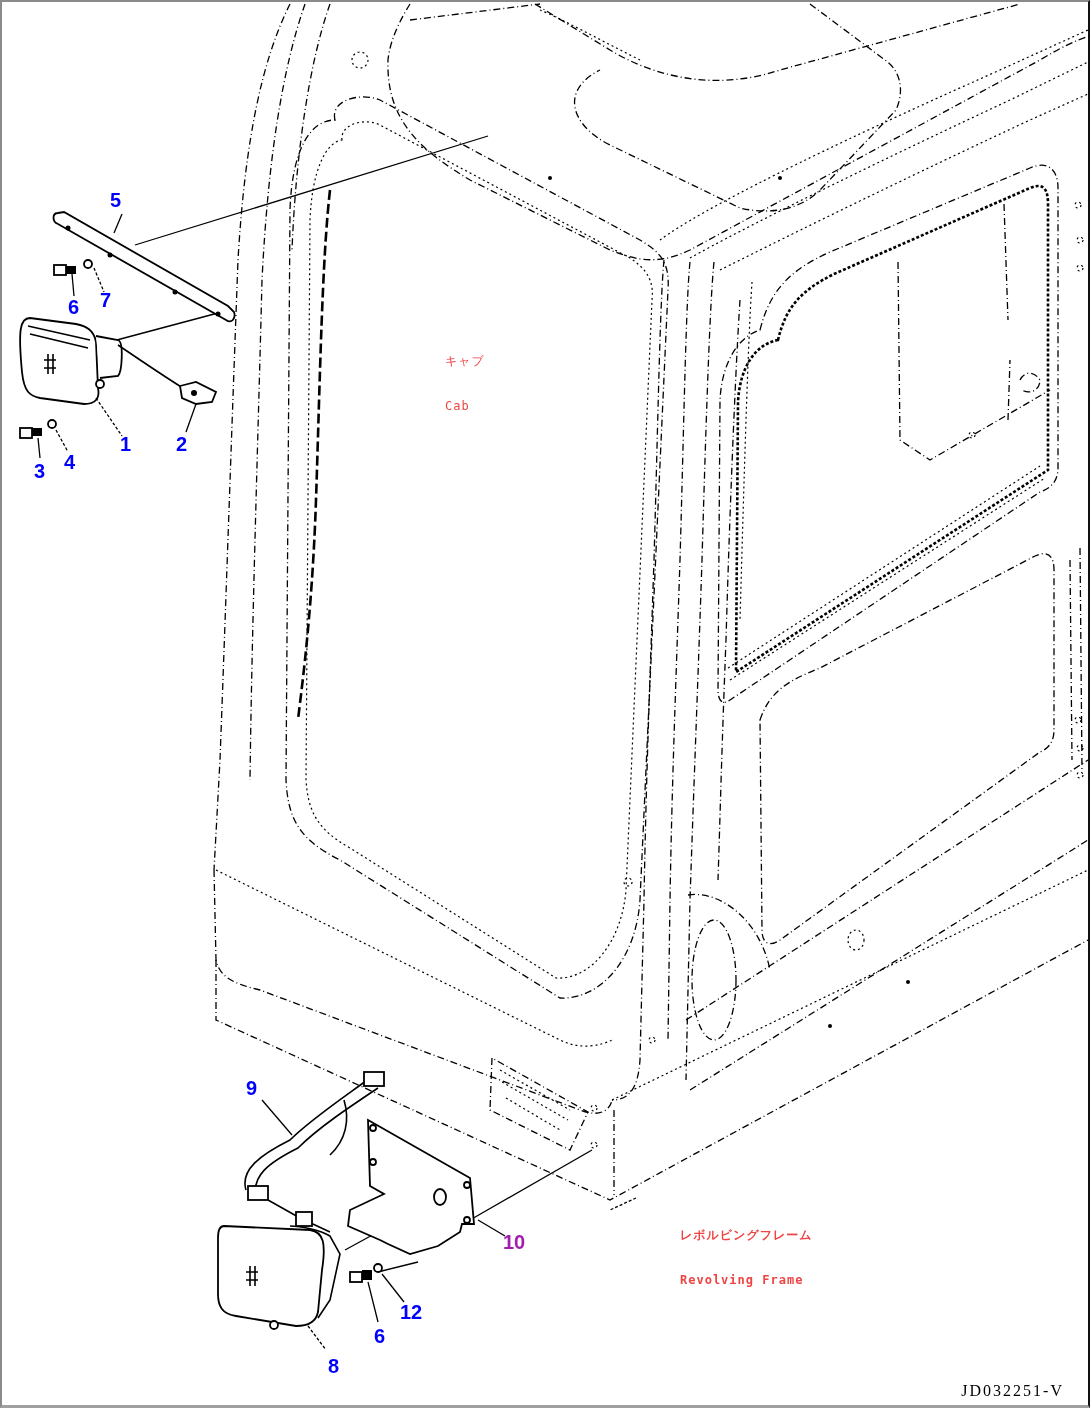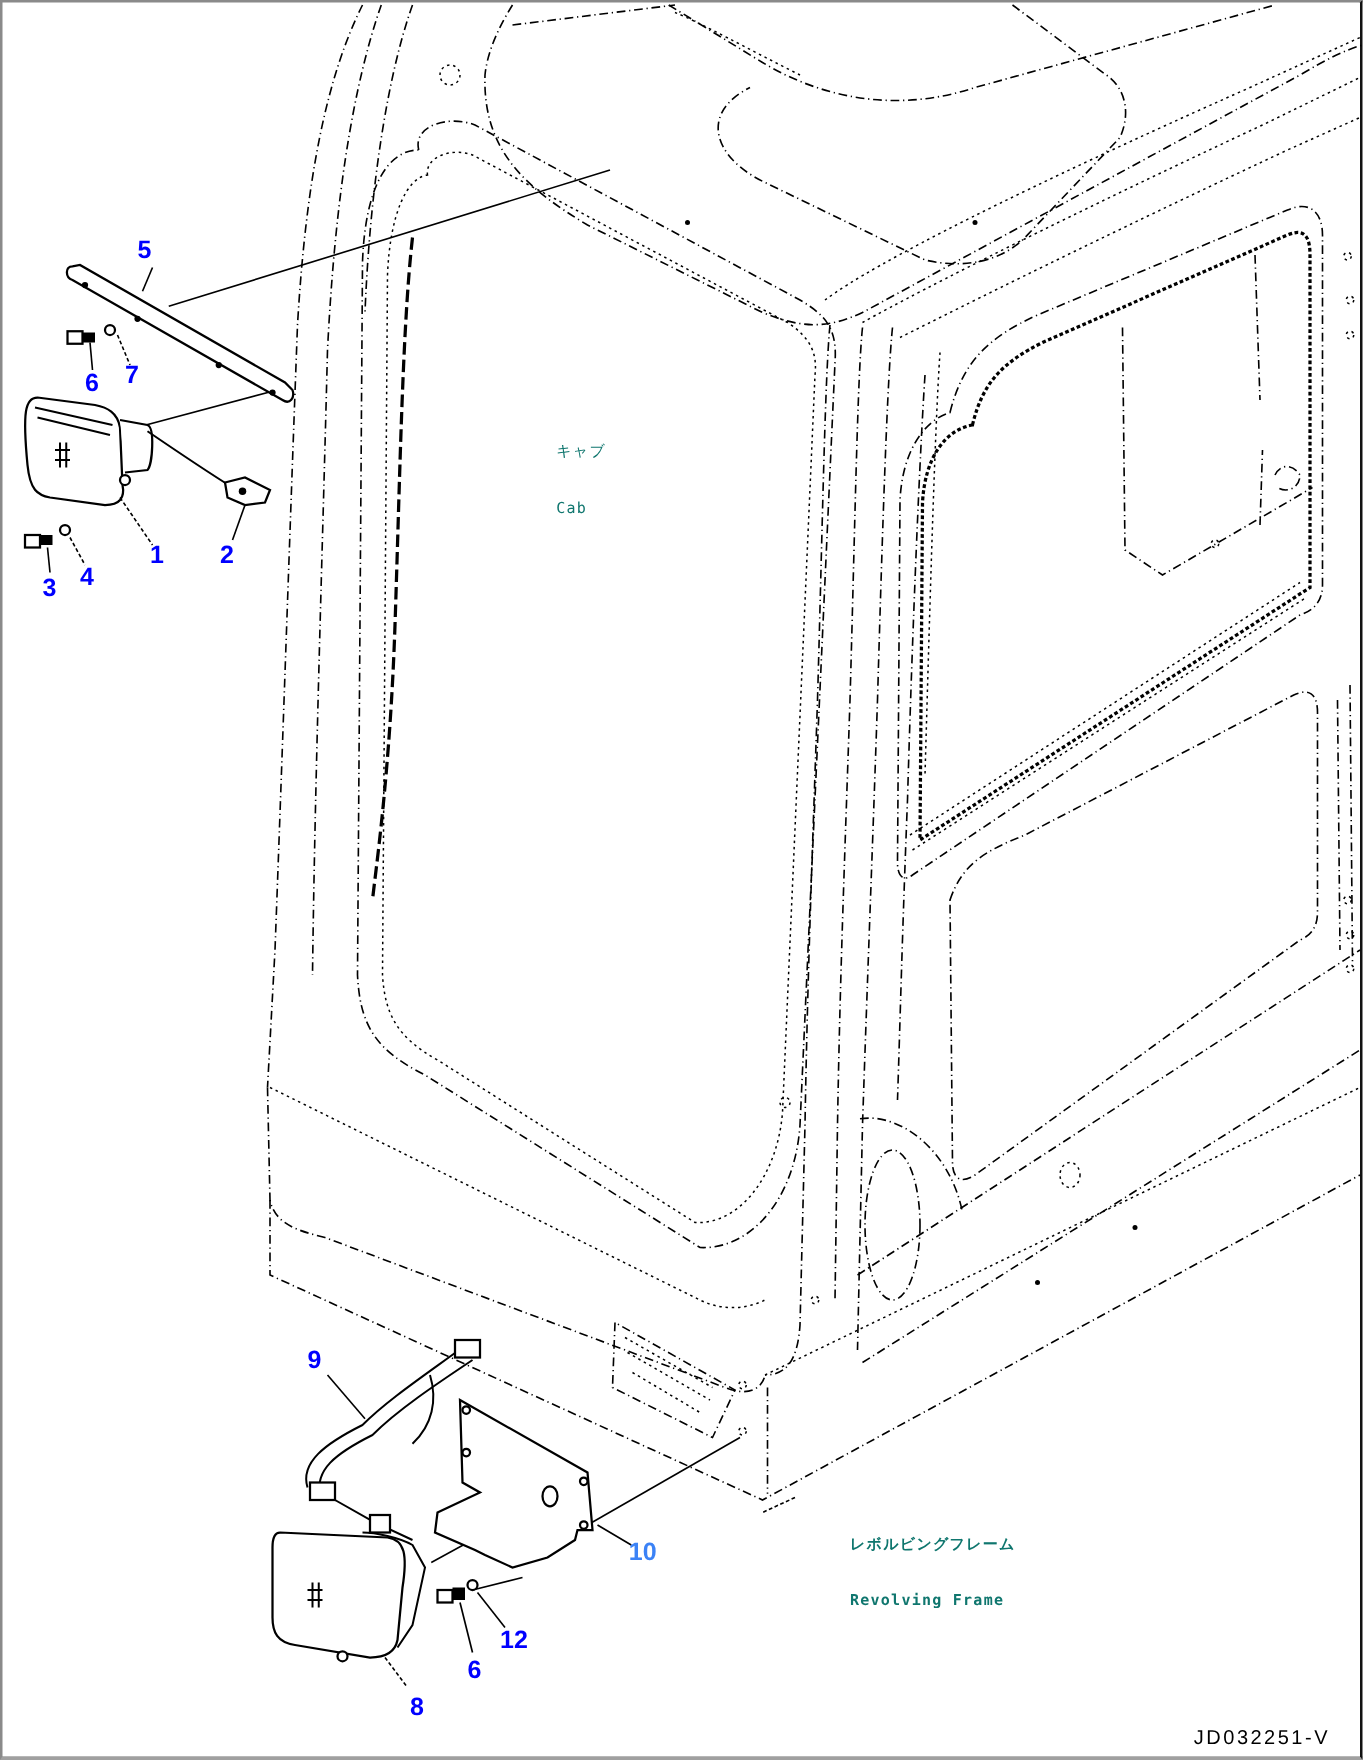--- a/index.html
+++ b/index.html
@@ -1,22 +1,22 @@
 <!DOCTYPE html>
 <html><head>
 <meta charset="utf-8">
 <style>
   html, body { margin: 0; padding: 0; background: #ffffff; }
   body { width: 1090px; height: 1408px; position: relative; overflow: hidden; font-family: "DejaVu Sans Mono", monospace; }
   .frame { position: absolute; left: 0; top: 0; width: 1090px; height: 1408px; box-sizing: border-box;
            border-top: 2px solid #8a8a8a; border-left: 2px solid #8a8a8a; border-bottom: 3px solid #a0a0a0; border-right: 2px solid #111; }
   svg.drawing { position: absolute; left: 0; top: 0; }
   .callout { position: absolute; font-family: "Liberation Sans", sans-serif; font-weight: bold; font-size: 20px; line-height: 20px; cursor: pointer; }
-  .note { position: absolute; font-family: "DejaVu Sans Mono", monospace; font-size: 12px; line-height: 15px; color: #0f766e; letter-spacing: 1px; white-space: pre; }
-  .drawing-id { position: absolute; right: 26px; bottom: 8px; font-family: Liberation Sans, sans-serif; font-size: 16px; letter-spacing: 2px; color: #000; }
+  .note { position: absolute; font-family: "DejaVu Sans Mono", monospace; font-size: 12px; line-height: 15px; color: #ef4444; letter-spacing: 1px; white-space: pre; }
+  .drawing-id { position: absolute; right: 26px; bottom: 8px; font-family: Liberation Serif, serif; font-size: 16px; letter-spacing: 2px; color: #000; }
   .dash { fill: none; stroke: #000; stroke-width: 1.3; stroke-dasharray: 7 3 1 3; }
   .dash2 { fill: none; stroke: #000; stroke-width: 1.2; stroke-dasharray: 2 3; }
   .solid { fill: none; stroke: #000; stroke-width: 1.6; }
   .thick { fill: none; stroke: #000; stroke-width: 2.6; }
   .leader { fill: none; stroke: #000; stroke-width: 1.3; }
   .leaderdot { fill: none; stroke: #000; stroke-width: 1.3; stroke-dasharray: 3 2; }
   .part { fill: #fff; stroke: #000; stroke-width: 1.8; }
 </style>
 </head>
 <body>
@@ -180,21 +180,21 @@
 
 <div class="callout" style="left:110px; top:190px;"><span style="color:#0000ff">5</span></div>
 <div class="callout" style="left:68px; top:297px;"><span style="color:#0000ff">6</span></div>
 <div class="callout" style="left:100px; top:290px;"><span style="color:#0000ff">7</span></div>
 <div class="callout" style="left:120px; top:434px;"><span style="color:#0000ff">1</span></div>
 <div class="callout" style="left:176px; top:434px;"><span style="color:#0000ff">2</span></div>
 <div class="callout" style="left:34px; top:461px;"><span style="color:#0000ff">3</span></div>
 <div class="callout" style="left:64px; top:452px;"><span style="color:#0000ff">4</span></div>
 
 <div class="callout" style="left:246px; top:1078px;"><span style="color:#0000ff">9</span></div>
-<div class="callout" style="left:503px; top:1232px;"><span style="color:#3b82f6">10</span></div>
+<div class="callout" style="left:503px; top:1232px;"><span style="color:#a21caf">10</span></div>
 <div class="callout" style="left:400px; top:1302px;text-align:center;"><span style="color:#0000ff">12</span></div>
 <div class="callout" style="left:374px; top:1326px;"><span style="color:#0000ff">6</span></div>
 <div class="callout" style="left:328px; top:1356px;"><span style="color:#0000ff">8</span></div>
 
 <div class="note" style="left:445px; top:324px;">
   <div>キャブ</div>
   <div>Cab</div>
 </div>
 <div class="note" style="left:680px; top:1198px;font-weight:bold;">
   <div>レボルビングフレーム</div>

